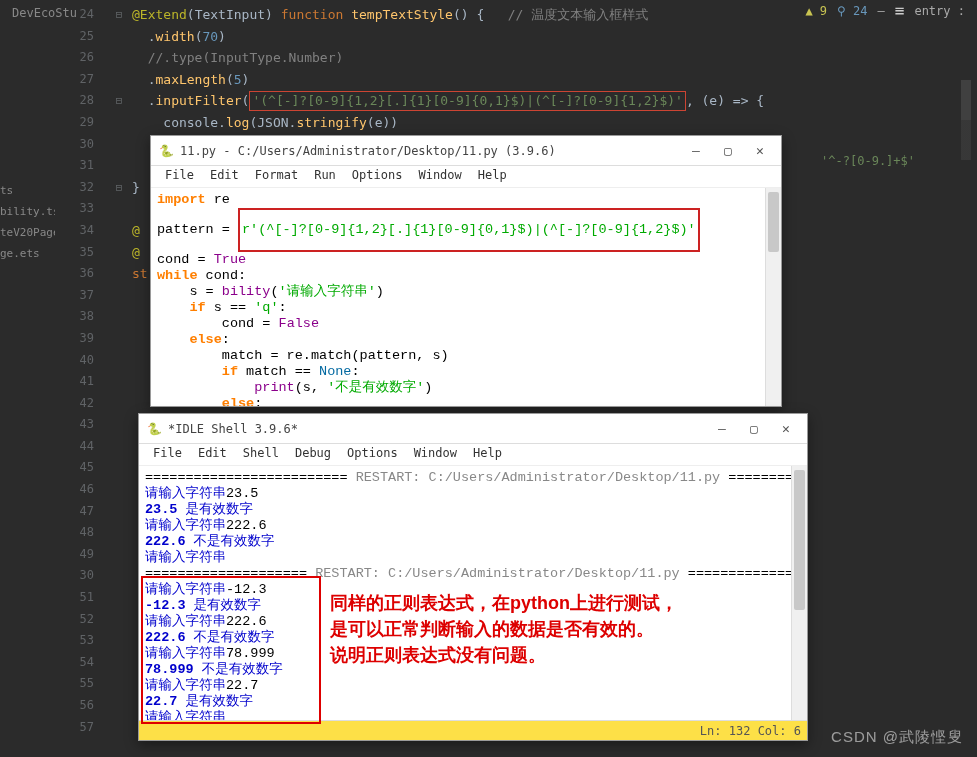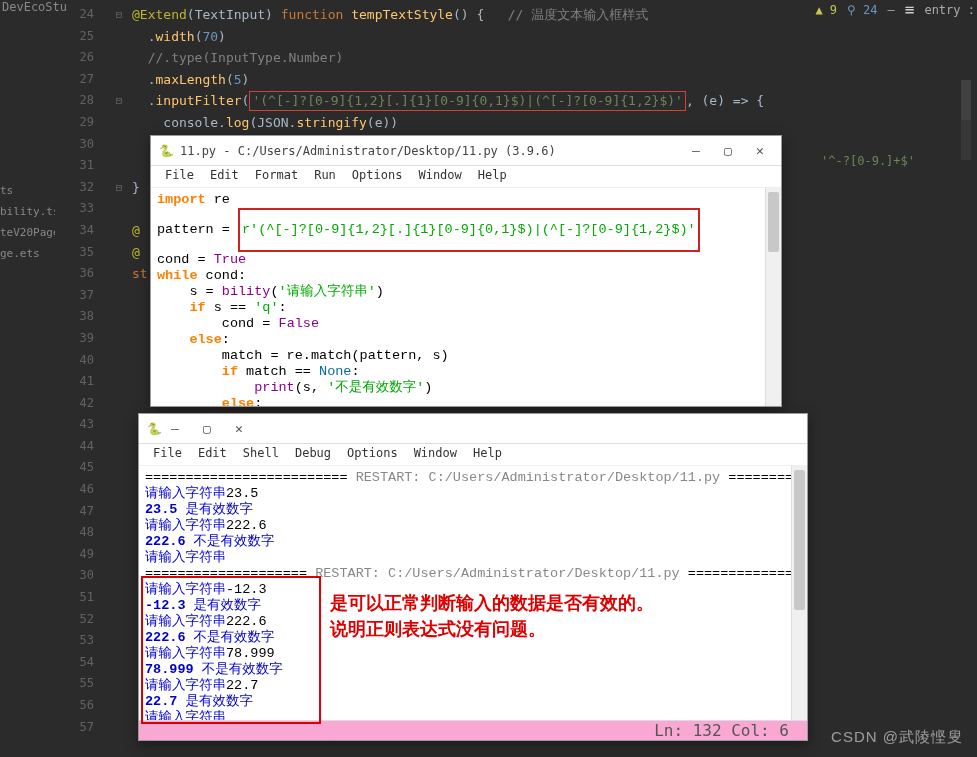--- a/index.html
+++ b/index.html
@@ -6,22 +6,22 @@
 body {
   width: 977px; height: 757px;
   background: #2b2b2b;
   font-family: "Consolas", "Menlo", monospace;
   font-size: 13px;
   position: relative;
   overflow: hidden;
 }
 .ide-top {
   position: absolute; top: 0; left: 0; right: 0; height: 20px;
-  display: flex; justify-content: space-between; align-items: flex-start;
-  padding: 0 2px; color: #aaa; font-size: 12px;
+  display: flex; justify-content: space-between; align-items: flex-end;
+  padding: 0 12px; color: #aaa; font-size: 12px;
 }
 .ide-top .left { color: #888; }
 .ide-top .right { display: flex; gap: 10px; align-items: center; }
 .warn-badge { color: #c9c452; }
 .person-badge { color: #6897bb; }
 .menu-icon { color: #ccc; font-size: 16px; }
 .entry-tag { color: #aaa; }
 
 .gutter {
   position: absolute; left: 60px; top: 4px; width: 46px;
@@ -127,21 +127,21 @@
 .annotation {
   position: absolute;
   color: #d00; font-weight: bold;
   font-family: "Microsoft YaHei", sans-serif;
   font-size: 18px; line-height: 26px;
 }
 
 .status-bar {
   height: 20px; border-top: 1px solid #ddd;
   display: flex; justify-content: flex-end; align-items: center;
-  padding: 0 18px; font-size: 16px; color: #555; background: #f9a8d4;
+  padding: 0 6px; font-size: 12px; color: #555; background: #fde047;
 }
 
 .watermark {
   position: absolute; right: 14px; bottom: 10px;
   color: rgba(230,230,230,0.6);
   font-family: sans-serif; font-size: 15px;
   pointer-events: none; letter-spacing: 1px;
 }
 </style>
 </head>
@@ -278,20 +278,21 @@
         <span class="py-kw">else</span>:
             <span class="py-fn">print</span>(s, <span class="py-str">'是有效数字'</span>)
 
     <div class="win-scroll"><div class="thumb"></div></div>
   </div>
 </div>
 
 <div class="win" style="left:138px; top:413px; width:670px; height:328px;">
   <div class="win-title">
     <span class="py-icon">🐍</span>
+    <span class="title-text">*IDLE Shell 3.9.6*</span>
     <div class="win-ctrls">
       <span>—</span>
       <span>▢</span>
       <span>✕</span>
     </div>
   </div>
   <div class="win-menu" id="idle-shell-menu">
       <span>File</span>
       <span>Edit</span>
       <span>Shell</span>
@@ -318,17 +319,18 @@
 <span class="sh-blue">请输入字符串</span>
 
     <div class="win-scroll"><div class="thumb" style="top:4px;height:140px;"></div></div>
   </div>
   <div class="status-bar">Ln: 132   Col: 6</div>
 </div>
 
 <div class="callout-box" style="left:141px; top:576px; width:180px; height:148px;"></div>
 
 <div class="annotation" style="left:330px; top:590px; width:460px;">
+  <div>同样的正则表达式，在python上进行测试，</div>
   <div>是可以正常判断输入的数据是否有效的。</div>
   <div>说明正则表达式没有问题。</div>
 </div>
 
 <div class="watermark">CSDN @武陵悭叟</div>
 
 </body></html>

